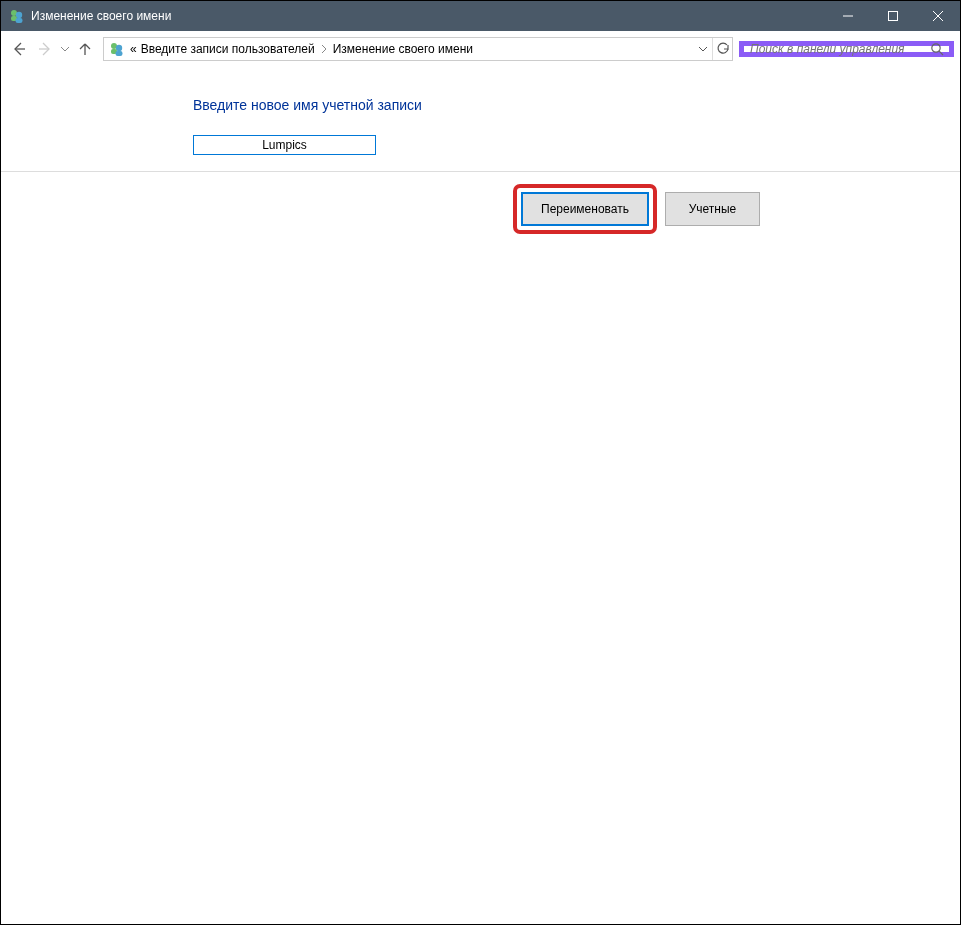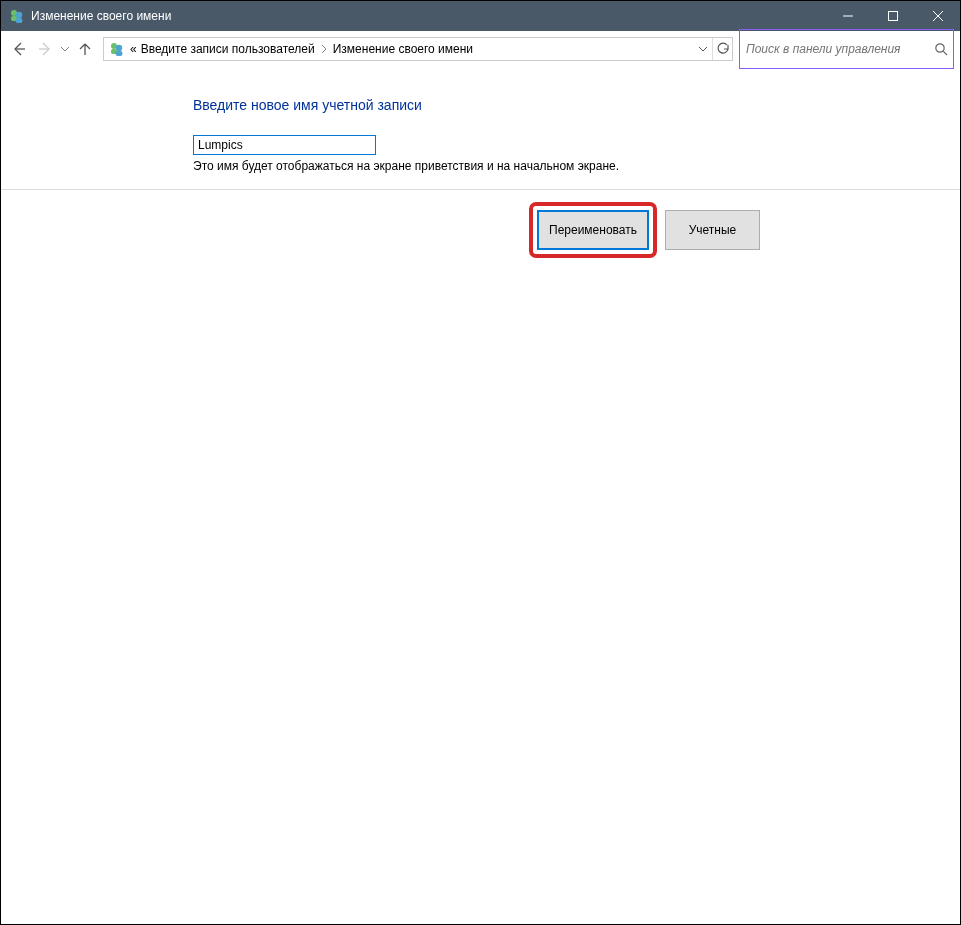--- a/index.html
+++ b/index.html
@@ -87,22 +87,22 @@
   .address-bar .addr-tail-btn {
     width: 20px; height: 22px;
     display:flex; align-items:center; justify-content:center;
     color:#555;
     border-left: 1px solid transparent;
   }
   .address-bar .addr-tail-btn.refresh { border-left: 1px solid #ddd; }
 
   .search-box {
     width: 215px;
-    height: 40px;
-    border: 1px solid #8b5cf6;
+    height: 16px;
+    border: 5px solid #8b5cf6;
     display: flex;
     align-items: center;
     padding: 0 4px;
   }
   .search-box input {
     flex:1;
     border:none;
     outline:none;
     font-family: inherit;
     font-size: 12px;
@@ -149,20 +149,21 @@
   .name-input {
     width: 183px;
     height: 20px;
     border: 1px solid #0078d7;
     padding: 1px 4px;
     font-family: inherit;
     font-size: 12px;
     outline: none;
     display: block;
     margin-bottom: 4px;
+    text-align: center;
   }
   .hint-text { font-size: 12px; }
 
   .button-row-divider {
     border-top: 1px solid #ddd;
     margin-top: 16px;
   }
   .button-row {
     display: flex;
     justify-content: flex-end;
@@ -171,26 +172,26 @@
     align-items: center;
   }
   .highlight-frame {
     border: 4px solid #d62828;
     border-radius: 7px;
     padding: 4px;
     display: inline-flex;
   }
   .win-button {
     min-width: 95px;
-    height: 40px;
+    height: 34px;
     background: #e1e1e1;
     border: 1px solid #adadad;
     font-family: inherit;
     font-size: 12px;
-    padding: 0 10px;
+    padding: 0 18px;
     display: inline-flex;
     align-items: center;
     justify-content: center;
   }
   .win-button.primary {
     border: 2px solid #0078d7;
   }
 
   
 </style>
@@ -294,21 +295,20 @@
   </div>
 </div>
 
 <div class="content">
   <div class="content-inner">
     <div class="heading">Введите новое имя учетной записи</div>
 
 
     <input class="name-input" type="text" value="Lumpics" style="">
 
-    <div class="hint-text">Это имя будет отображаться на экране приветствия и на начальном экране.</div>
   </div>
 
   <div class="button-row-divider"></div>
   <div class="button-row">
     <span class="highlight-frame">
       <button class="win-button primary">Переименовать</button>
     </span>
     <button class="win-button">Учетные</button>
   </div>
 </div>

